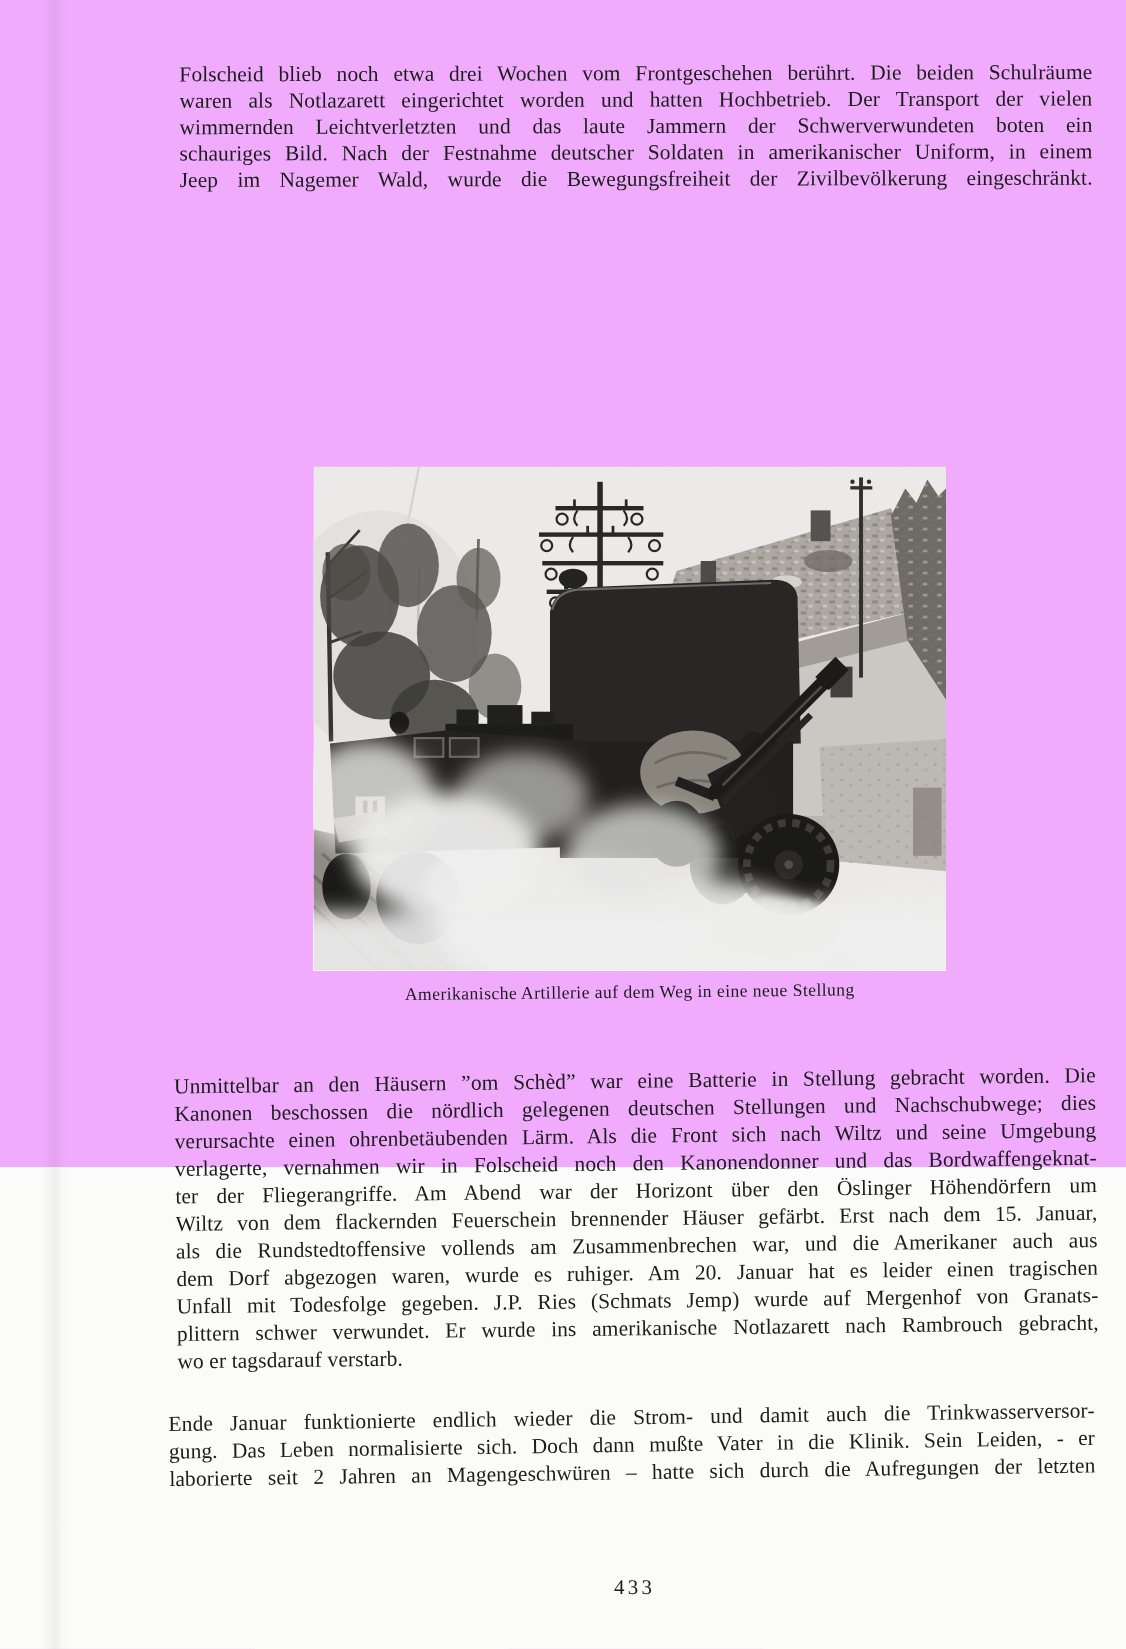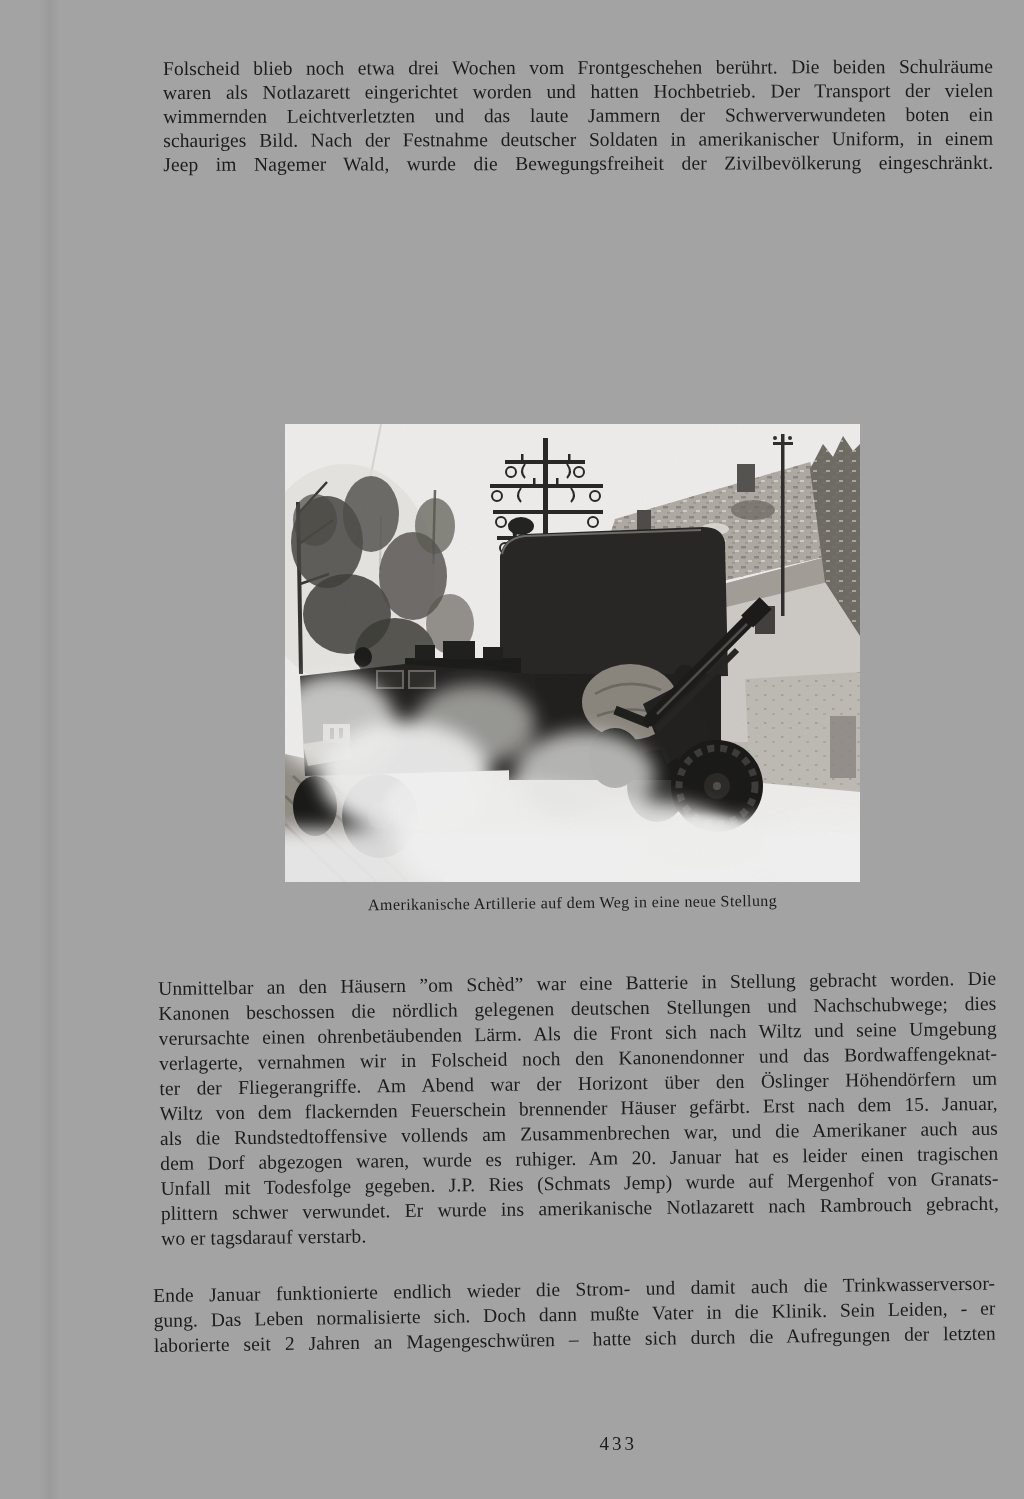--- a/index.html
+++ b/index.html
@@ -3,21 +3,21 @@
 <meta charset="utf-8">
 <style>
   html,body{margin:0;padding:0;}
   body{
     width:1024px;height:1499px;
     background:#fbfbf9;
     font-family:"Liberation Serif","DejaVu Serif",serif;
     color:#1c1c1c;
     overflow:hidden;
   }
-  .sheet{position:relative;width:1024px;height:1499px;background:#a3a3a3;}
+  .sheet{position:relative;width:1024px;height:1061px;background:#f0abfc;}
   
   .scan-band{
     position:absolute;left:38px;top:0;width:22px;height:1499px;
     background:linear-gradient(to right, rgba(0,0,0,0.00), rgba(0,0,0,0.05) 55%, rgba(0,0,0,0.00));
     pointer-events:none;
   }
   .para{
     position:absolute;
     font-size:19.5px;
     letter-spacing:0.1px;
@@ -41,21 +41,21 @@
   }
   .photo svg{display:block;width:575px;height:458px;}
   .caption{
     position:absolute;left:285px;top:897px;width:575px;
     font-size:16px;letter-spacing:0.4px;
     text-align:center;
     transform:rotate(-0.6deg);transform-origin:left top;
   }
   .page-number{
     position:absolute;left:517px;top:1433px;width:120px;
-    text-align:right;font-size:19px;letter-spacing:3px;font-family:Liberation Serif, serif;
+    text-align:center;font-size:19px;letter-spacing:3px;font-family:Liberation Serif, serif;
   }
 </style>
 </head>
 <body>
 
 <div class="sheet">
 
   <div class="scan-band"></div>
 
   <div class="para p1">

